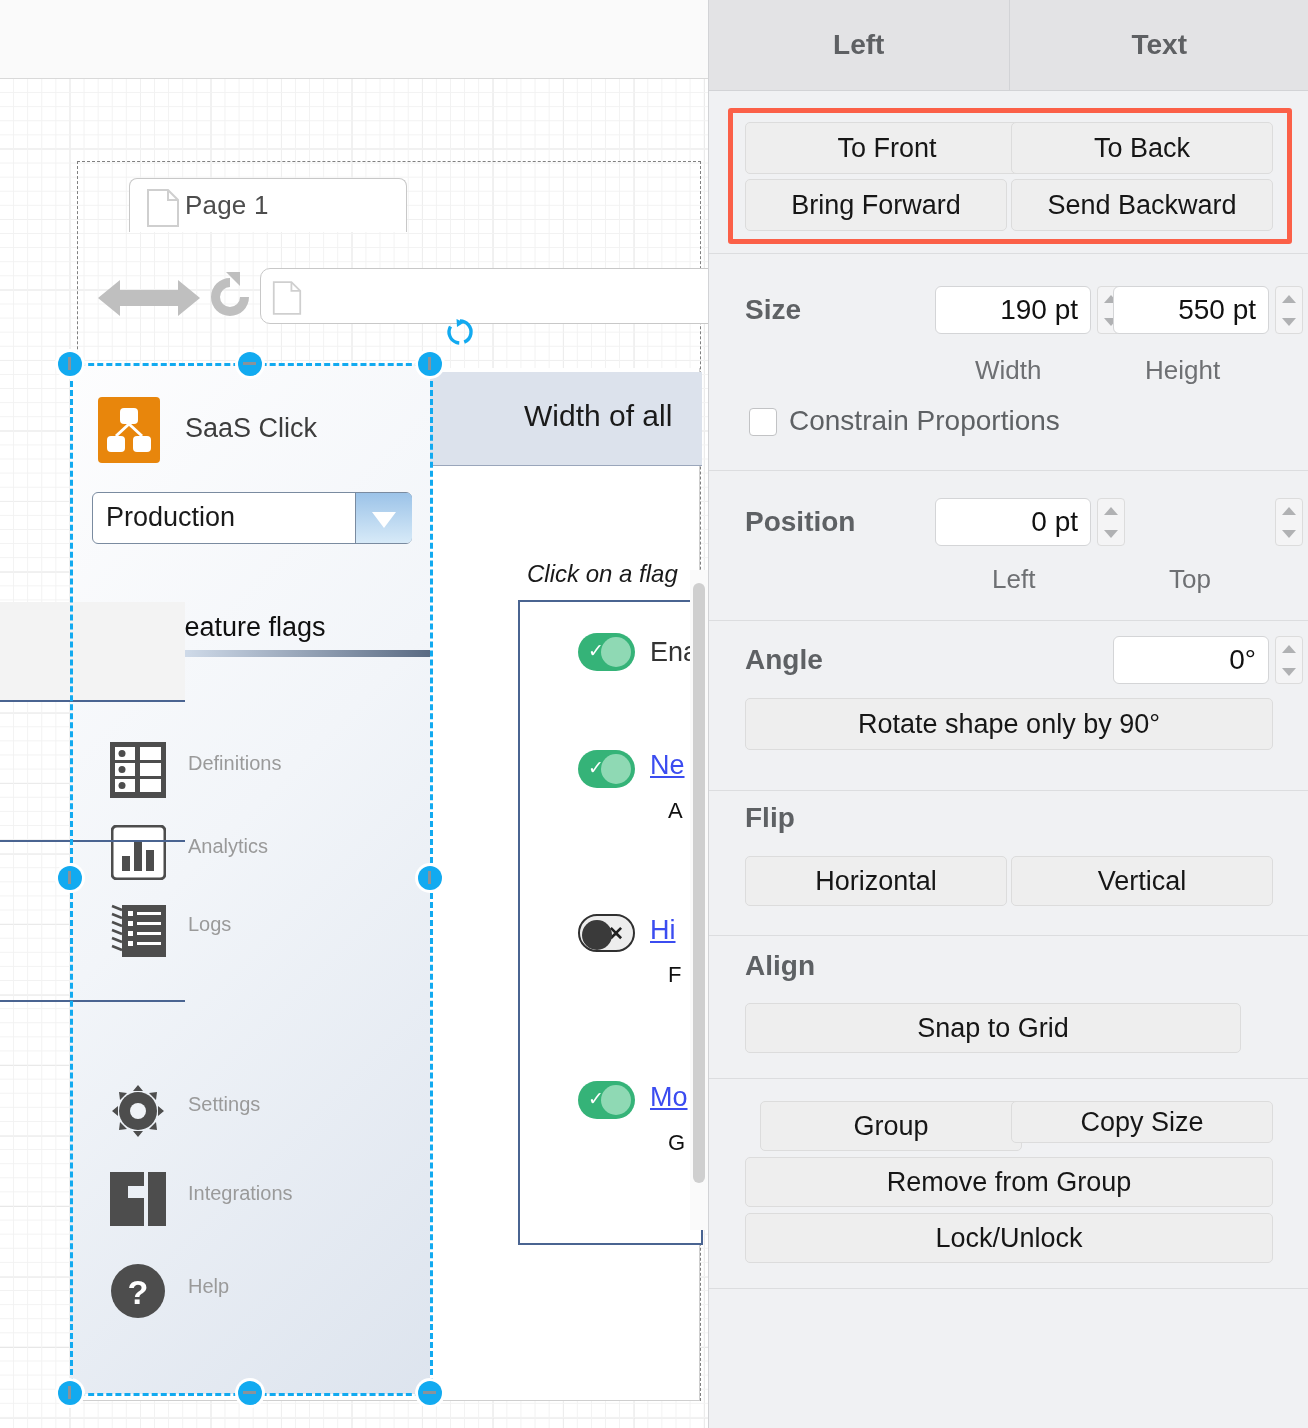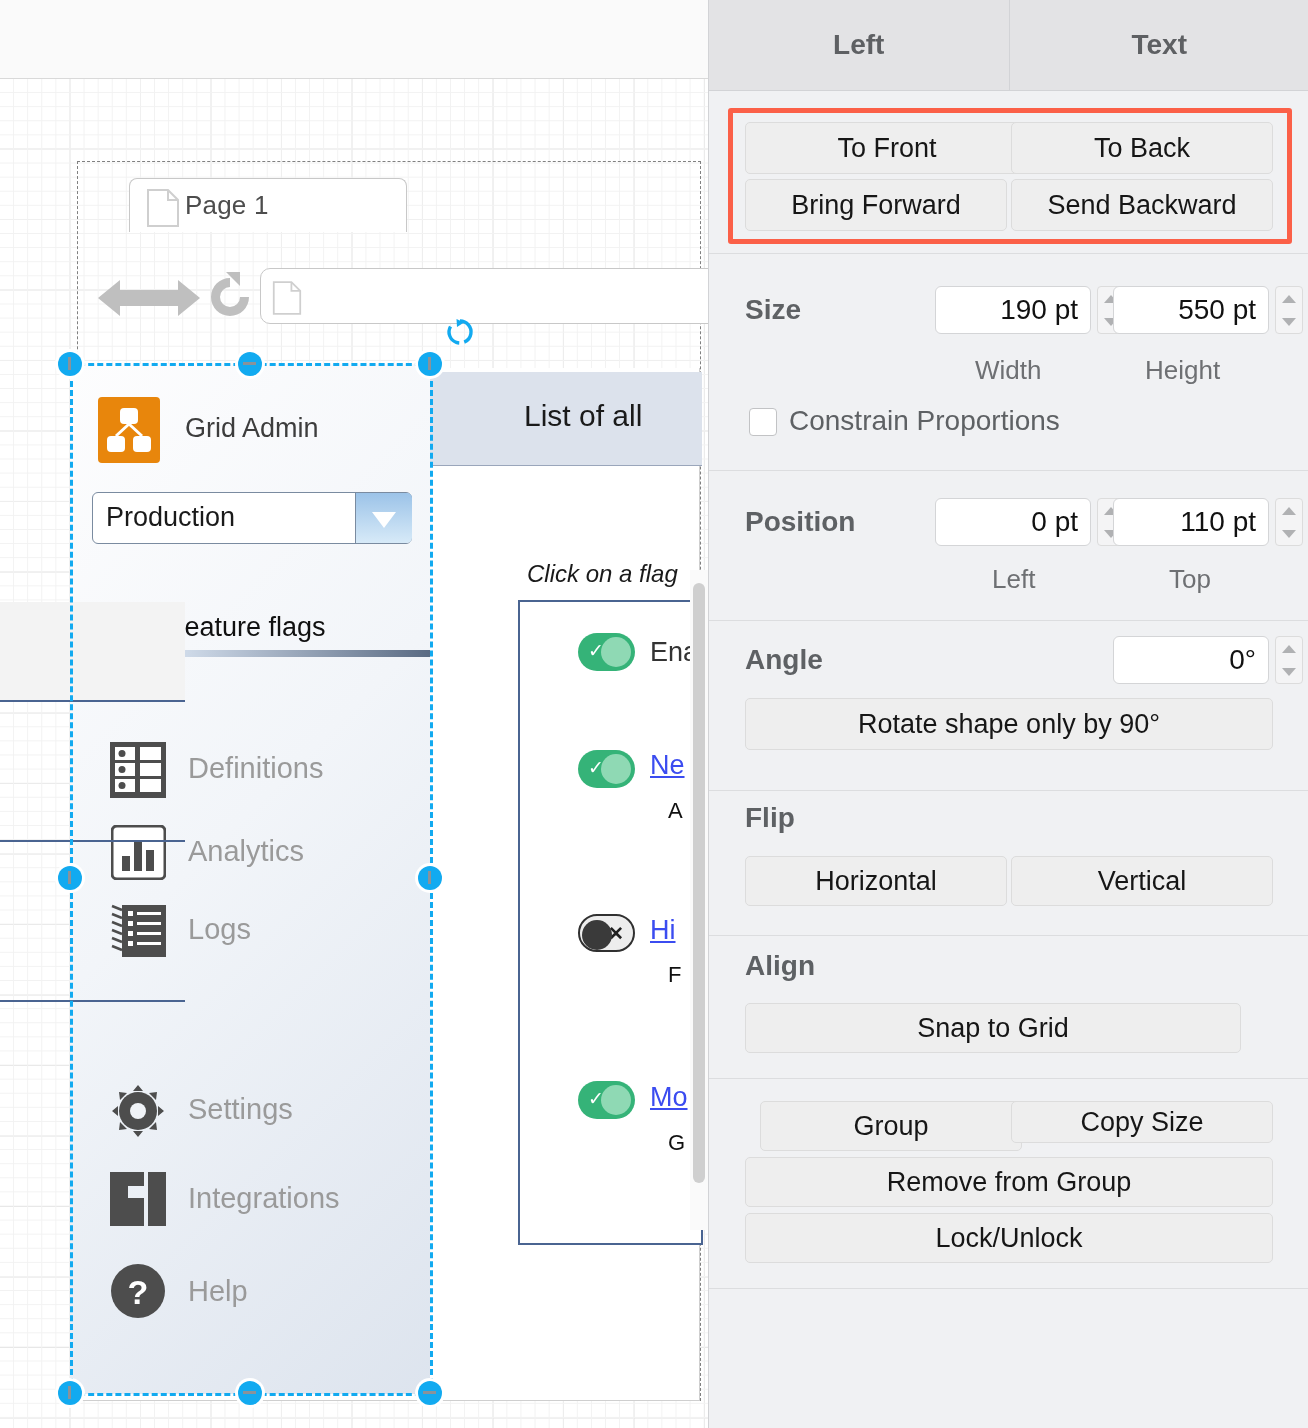--- a/index.html
+++ b/index.html
@@ -86,21 +86,21 @@
   .env-select-label{
     position:absolute;left:106px;top:502px;font-size:27px;color:#1a1a1a;
   }
   .env-select-arrow{
     position:absolute;left:355px;top:493px;width:56px;height:50px;
     background:linear-gradient(#9cc3e8,#d7eaf8);
     border-left:1px solid #7a8ba0;border-radius:0 5px 5px 0;
   }
   .nav-label{position:absolute;white-space:nowrap;}
   .nav-active-label{font-size:27px;color:#101010;}
-  .nav-dim-label{font-size:29px;color:#9a9a9a;}
+  .nav-dim-label{font-size:20px;color:#9a9a9a;}
   .nav-underline{
     position:absolute;left:168px;top:650px;width:262px;height:7px;
     background:linear-gradient(to right,#d7e2f0,#5a6b83);
   }
 
   
   .mock-hint{
     position:absolute;left:527px;top:560px;font-size:24px;font-style:italic;color:#1a1a1a;
     white-space:nowrap;
   }
@@ -241,33 +241,33 @@
   </svg>
   <div class="mock-urlbar"></div>
   <svg class="doc-glyph" style="left:272px;top:280px;" width="30" height="36" viewBox="0 0 34 40">
     <path d="M2 2 h20 l10 10 v26 h-30 z" fill="#ffffff" stroke="#cfcfcf" stroke-width="2"></path>
     <path d="M22 2 v10 h10" fill="none" stroke="#cfcfcf" stroke-width="2"></path>
   </svg>
 
   <div class="mock-body"></div>
 
   <div class="mock-header"></div>
-  <div class="mock-header-title">List of all </div>
+  <div class="mock-header-title">Width of all </div>
 
   <div class="mock-sidebar"></div>
 
   <div class="brand-logo">
     <svg width="62" height="66" viewBox="0 0 62 66">
       <rect x="22" y="11" width="18" height="16" rx="4" fill="#ffffff"></rect>
       <rect x="9" y="39" width="18" height="16" rx="4" fill="#ffffff"></rect>
       <rect x="35" y="39" width="18" height="16" rx="4" fill="#ffffff"></rect>
       <path d="M31 27 L18 39 M31 27 L44 39" stroke="#ffffff" stroke-width="3" fill="none"></path>
     </svg>
   </div>
-  <div class="brand-name">Grid Admin</div>
+  <div class="brand-name">SaaS Click</div>
 
   <div class="env-select"></div>
   <div class="env-select-label">Production</div>
   <div class="env-select-arrow">
     <svg width="56" height="50" viewBox="0 0 56 50">
       <path d="M16 19 L40 19 L28 35 Z" fill="#ffffff"></path>
     </svg>
   </div>
 
   <svg style="position:absolute;left:110px;top:606px;" width="54" height="58" viewBox="0 0 54 58">
@@ -450,21 +450,20 @@
   <div class="chk-lbl" style="left:80px;top:405px;">Constrain Proportions</div>
 
   <div class="divider" style="top:470px;"></div>
 
   <div class="lbl" style="left:36px;top:506px;">Position</div>
   <div class="numfield" style="left:226px;top:498px;">0 pt</div>
   <div class="spinner" style="left:388px;top:498px;">
     <span class="tri up"></span>
       <span class="tri dn"></span>
   </div>
-  <div class="numfield" style="left:404px;top:498px;">110 pt</div>
   <div class="spinner" style="left:566px;top:498px;">
     <span class="tri up"></span>
       <span class="tri dn"></span>
   </div>
   <div class="sub-lbl" style="left:283px;top:564px;">Left</div>
   <div class="sub-lbl" style="left:460px;top:564px;">Top</div>
 
   <div class="divider" style="top:620px;"></div>
 
   <div class="lbl" style="left:36px;top:644px;">Angle</div>

